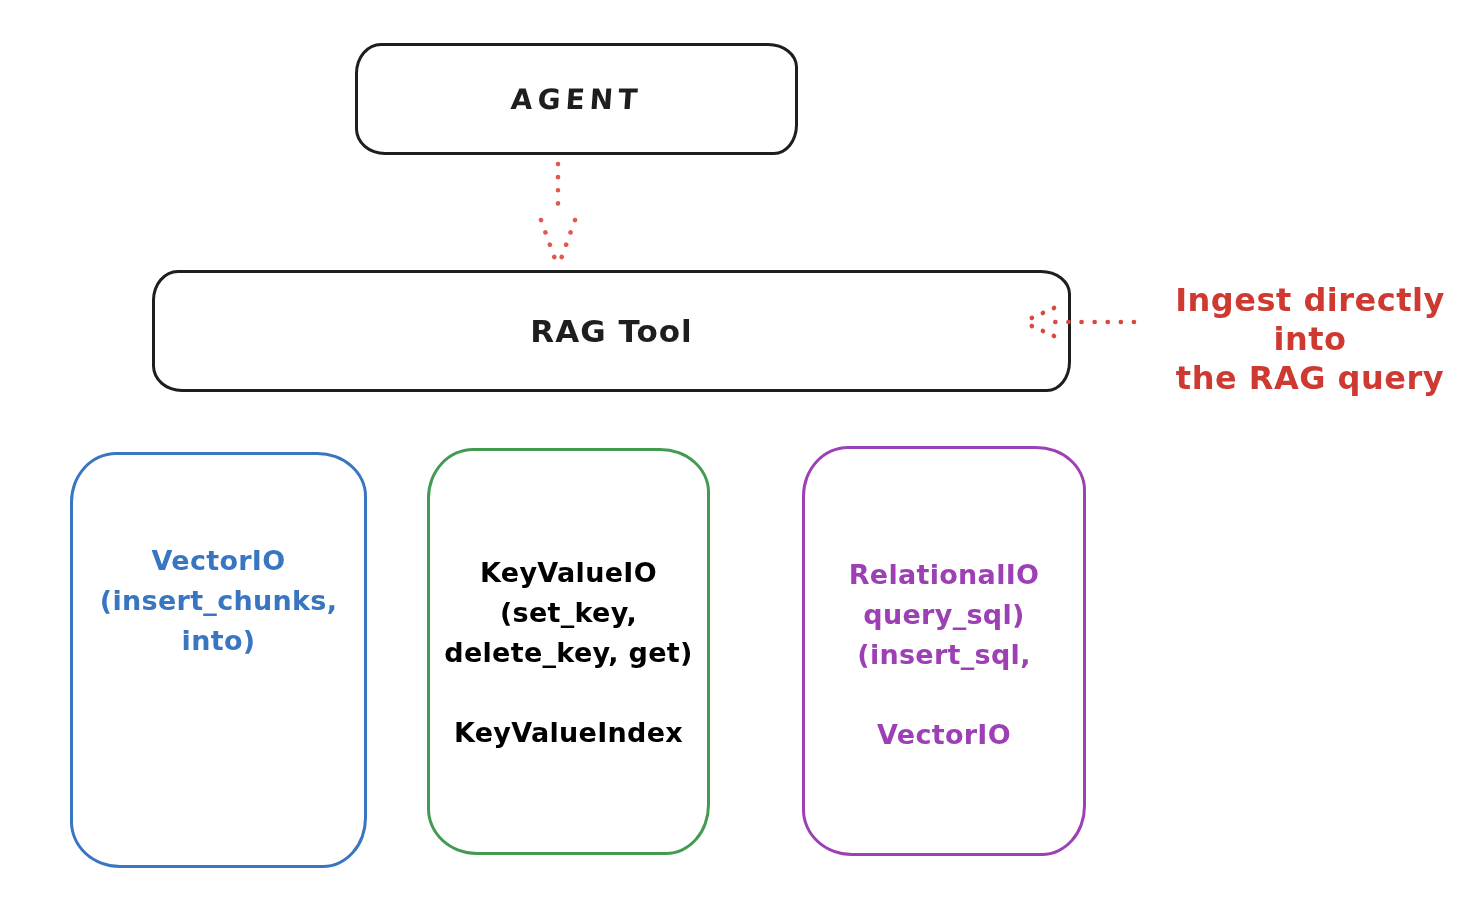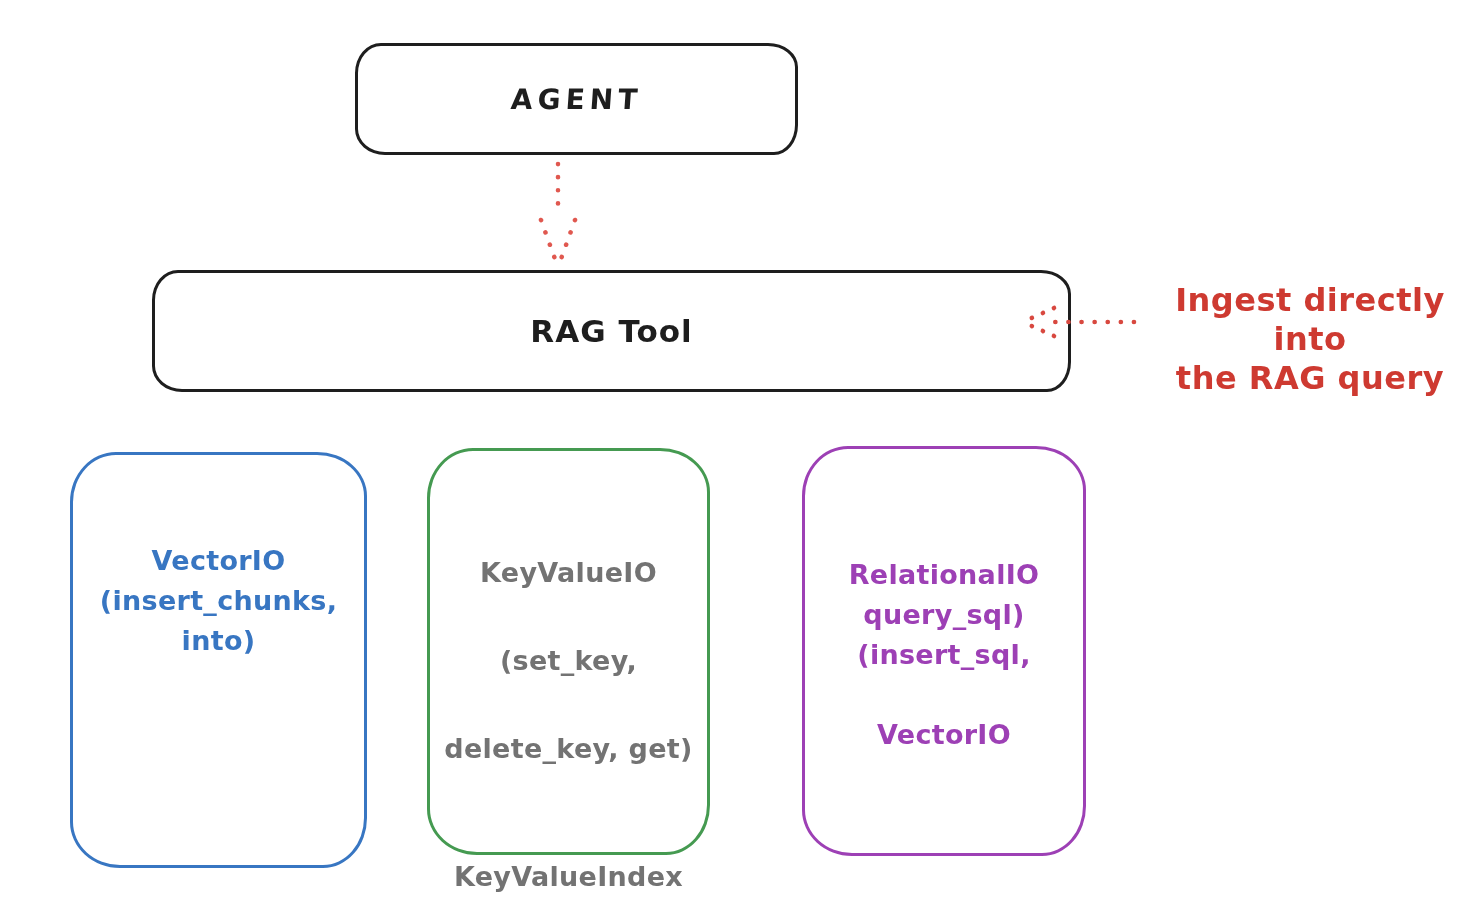--- a/index.html
+++ b/index.html
@@ -114,21 +114,21 @@
     <span class="line">Ingest directly into</span><br>
     <span class="line">the RAG query</span>
   </div>
 
   <div class="module module-vector" style="border-color: rgb(56, 118, 194); color: rgb(56, 118, 194);">
     <span class="line">VectorIO</span>
     <span class="line">(insert_chunks,</span>
     <span class="line">into)</span>
   </div>
 
-  <div class="module module-keyvalue" style="border-color: rgb(69, 154, 81); color: #737373; gap: 48px;">
+  <div class="module module-keyvalue" style="border-color: rgb(69, 154, 81); color: #000000;">
     <span class="line">KeyValueIO</span>
     <span class="line">(set_key,</span>
     <span class="line">delete_key, get)</span>
     <span class="index-label">KeyValueIndex</span>
   </div>
 
   <div class="module module-relational" style="border-color: rgb(157, 64, 181); color: rgb(157, 64, 181);">
     <span class="line">RelationalIO</span>
     <span class="line">query_sql)</span>
     <span class="line">(insert_sql,</span>

